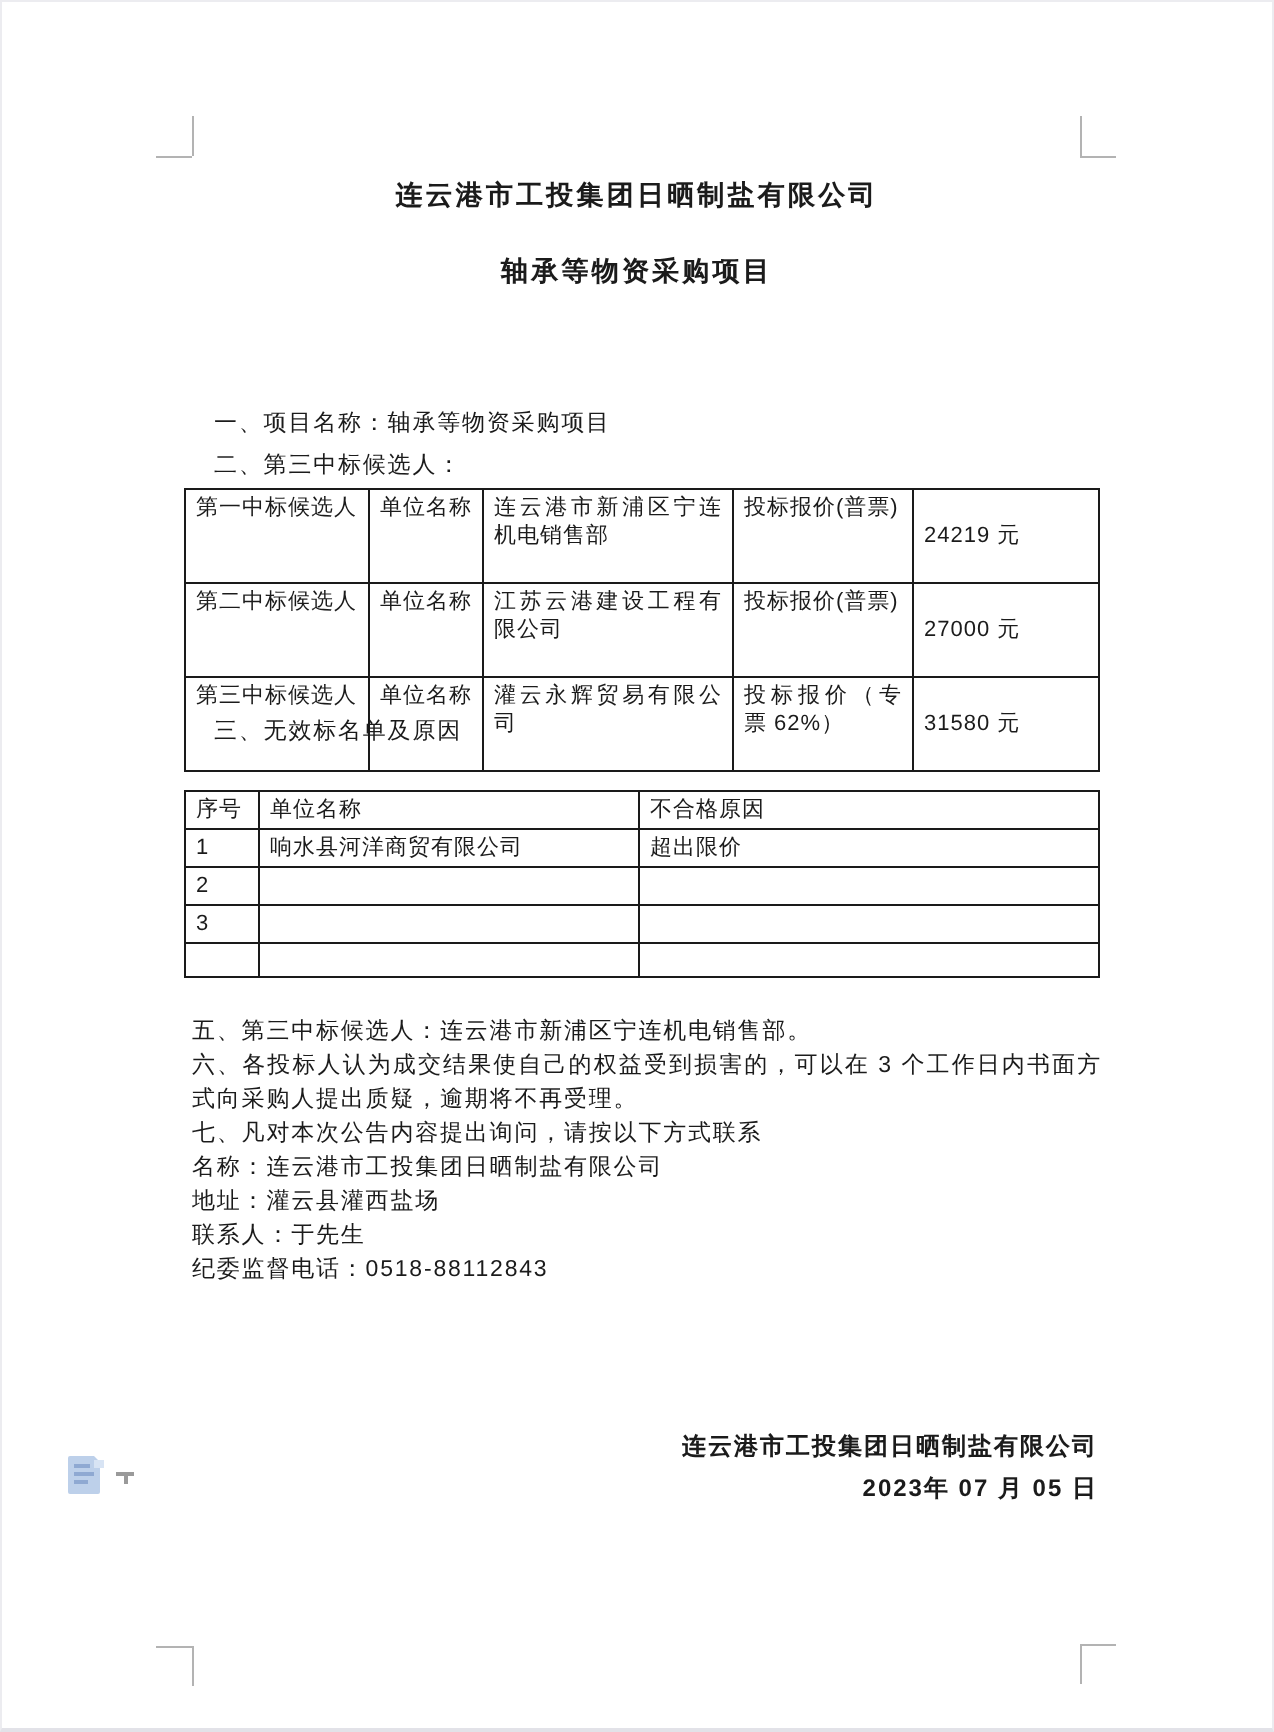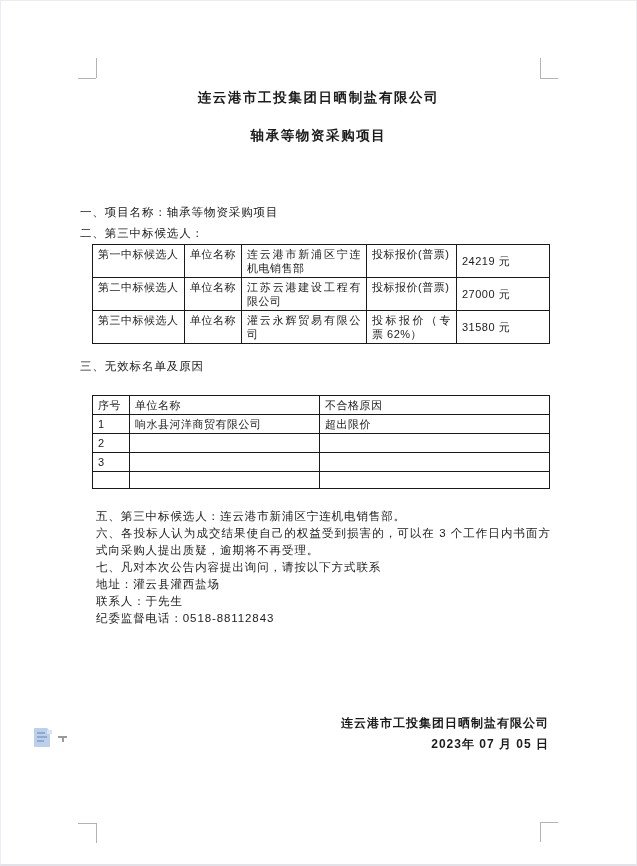--- a/index.html
+++ b/index.html
@@ -27,30 +27,30 @@
   .doc-icon .l1,.doc-icon .l2,.doc-icon .l3 { position:absolute; left:3px; height:2px; background:#8fa9d2; }
   .doc-icon .l1 { top:4px; width:8px; } .doc-icon .l2 { top:8px; width:10px; } .doc-icon .l3 { top:12px; width:7px; }
   .anchor-mark { position:absolute; left:57px; top:735px; }
   .anchor-mark .bar { width:9px; height:2px; background:#9a9a9a; }
   .anchor-mark .stem { width:2px; height:4px; background:#9a9a9a; margin:0 auto; }
   
   .title { position:absolute; left:0; width:100%; text-align:center;
     font-weight:bold; font-size:13.5px; letter-spacing:1.6px; line-height:18px; }
   .t1 { top:88px; } .t2 { top:126px; } .t3 { top:163px; }
   
-  .bline { position:absolute; left:79px; font-size:11.5px; letter-spacing:0.9px; line-height:16px; white-space:nowrap;text-align:center; }
+  .bline { position:absolute; left:106px; font-size:11.5px; letter-spacing:0.9px; line-height:16px; white-space:nowrap;text-align:center; }
   .sec1 { top:203px; } .sec2 { top:224px; } .sec3 { top:357px; }
   
   table.tbl { position:absolute; left:91px; width:457px; border-collapse:collapse; table-layout:fixed;
     font-size:11px; letter-spacing:0.5px; }
   table.cand { top:243px; }
   table.invalid { top:394px;border-radius:15px; }
   .tbl td, .tbl th { border:1px solid #1a1a1a; padding:2px 5px; vertical-align:top;
     font-weight:normal; text-align:left; line-height:14px; overflow:hidden; }
-  .cand tr { height:33px; }
+  .cand tr { height:47px; }
   .cand td:nth-child(3), .cand td:nth-child(4) { text-align:justify; }
   .cand td:nth-child(5) { vertical-align:middle; }
   .invalid tr { height:17px; }
   
   .paras { position:absolute; left:95px; top:507px; width:455px;
     font-size:11.5px; letter-spacing:0.9px; line-height:17px; }
   .para { min-height:17px; }
   .para.justify { text-align:justify; text-align-last:left; }
   
   .signature { position:absolute; left:0; top:712px; width:548px; text-align:right;
@@ -163,20 +163,21 @@
         <td></td>
         <td></td>
       </tr>
     </tbody>
   </table>
 
   <div class="paras">
     <div class="para">五、第三中标候选人：连云港市新浦区宁连机电销售部。</div>
     <div class="para justify">六、各投标人认为成交结果使自己的权益受到损害的，可以在 3 个工作日内书面方式向采购人提出质疑，逾期将不再受理。</div>
     <div class="para">七、凡对本次公告内容提出询问，请按以下方式联系</div>
+    <div class="para">名称：连云港市工投集团日晒制盐有限公司</div>
     <div class="para">地址：灌云县灌西盐场</div>
     <div class="para">联系人：于先生</div>
     <div class="para">纪委监督电话：0518-88112843</div>
   </div>
 
   <div class="signature">
     <div>连云港市工投集团日晒制盐有限公司</div>
     <div>2023年 07 月 05 日</div>
   </div>
 

